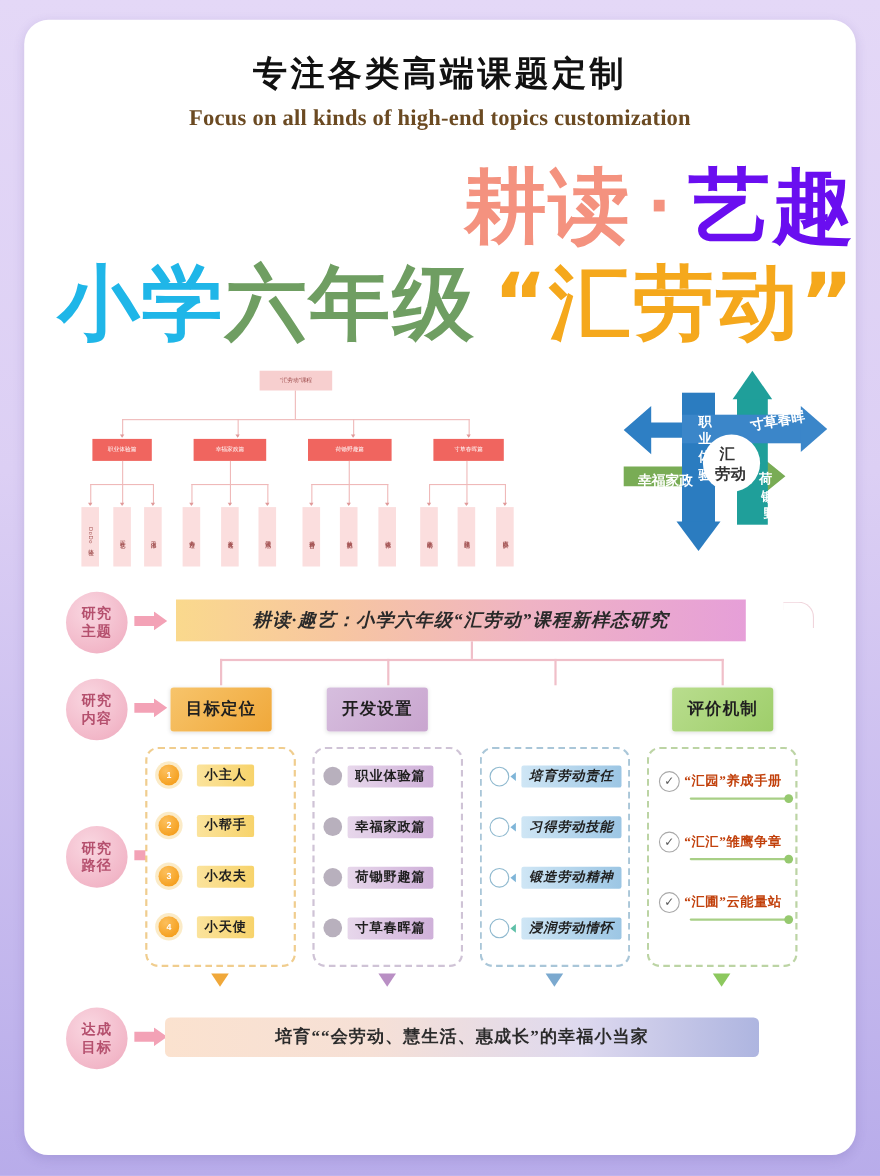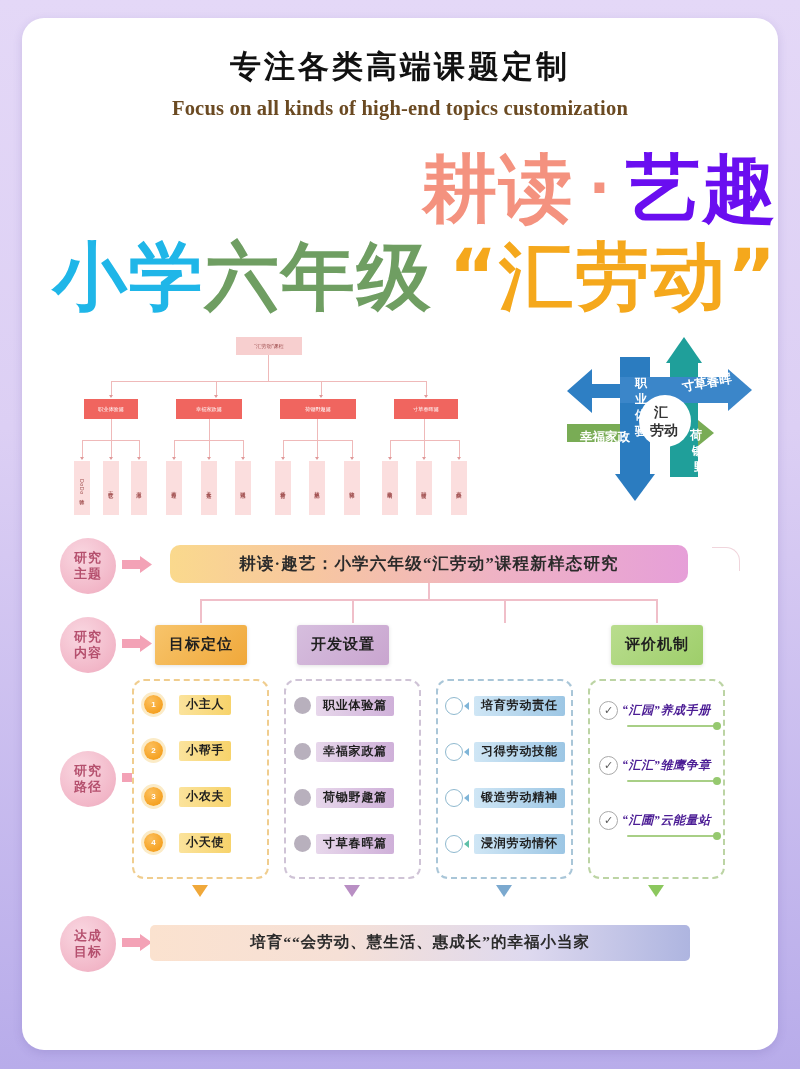--- a/index.html
+++ b/index.html
@@ -97,24 +97,24 @@
     background: radial-gradient(circle at 38% 32%, #f9d7e1 0%, #f2b7c8 70%, #eaa8bc 100%);
     color:#b5506e; font-weight:bold; font-size: 13px;
     display:flex; flex-direction:column; align-items:center; justify-content:center;
     line-height: 1.25; letter-spacing:1px;
   }
   .pinkarrow {
     position:absolute; width: 30px; height: 17px;
   }
 
   .banner-top {
-    position:absolute; left: 148px; top: 12px; width: 518px; height: 38px;
-    border-radius: 10px;
+    position:absolute; left: 138px; top: 12px; width: 518px; height: 38px;
+    border-radius: 0;
     background: linear-gradient(90deg, #fad98d 0%, #f7c6a0 28%, #efb3c4 62%, #e69fd8 100%);
-    display:flex; align-items:center; justify-content:center;
+    display:flex; align-items:center; justify-content:center;font-style:italic;
   }
   .banner-top span {
     font-family:"Liberation Serif", serif; font-weight:bold;
     font-size: 16.5px; color:#2b2b2b; letter-spacing: 1.2px;
   }
 
   .cat {
     position:absolute; top: 92px; width: 92px; height: 40px;
     border-radius: 3px;
     display:flex; align-items:center; justify-content:center;
@@ -178,21 +178,21 @@
     font-size:11px; flex:0 0 auto;
   }
   .greenline {
     position:absolute; height:2.5px; background:#a8cf86; border-radius:2px;
   }
   .greendot {
     position:absolute; width:8px;height:8px;border-radius:50%;background:#96c96f;
   }
   .greentxt {
     font-family:"Liberation Serif",serif; font-weight:bold;
-    font-size:12px; color:#4c1d95; letter-spacing:.6px; margin-left:4px;font-style:italic;
+    font-size:12px; color:#c2410c; letter-spacing:.6px; margin-left:4px;
   }
 
   .downtri {
     position:absolute; width:0;height:0;
     border-left:8px solid transparent; border-right:8px solid transparent;
   }
 
   .banner-bot {
     position:absolute; left: 128px; top: 392px; width: 540px; height: 36px;
     border-radius: 5px;
@@ -430,21 +430,21 @@
       <div class="itm" style="left:8px;top:107px;">
         <span class="graycir"></span>
         <span class="pill v">荷锄野趣篇</span>
       </div>
       <div class="itm" style="left:8px;top:153px;">
         <span class="graycir"></span>
         <span class="pill v">寸草春晖篇</span>
       </div>
     </div>
 
-    <div class="panel p3" style="left:414px;">
+    <div class="panel p3" style="left:414px;font-style:italic;">
       <div class="itm" style="left:7px;top:15px;">
         <span class="ringcir"></span>
         <span class="minarrow"></span>
         <span class="pill b">培育劳动责任</span>
       </div>
       <div class="itm" style="left:7px;top:61px;">
         <span class="ringcir"></span>
         <span class="minarrow"></span>
         <span class="pill b">习得劳动技能</span>
       </div>

